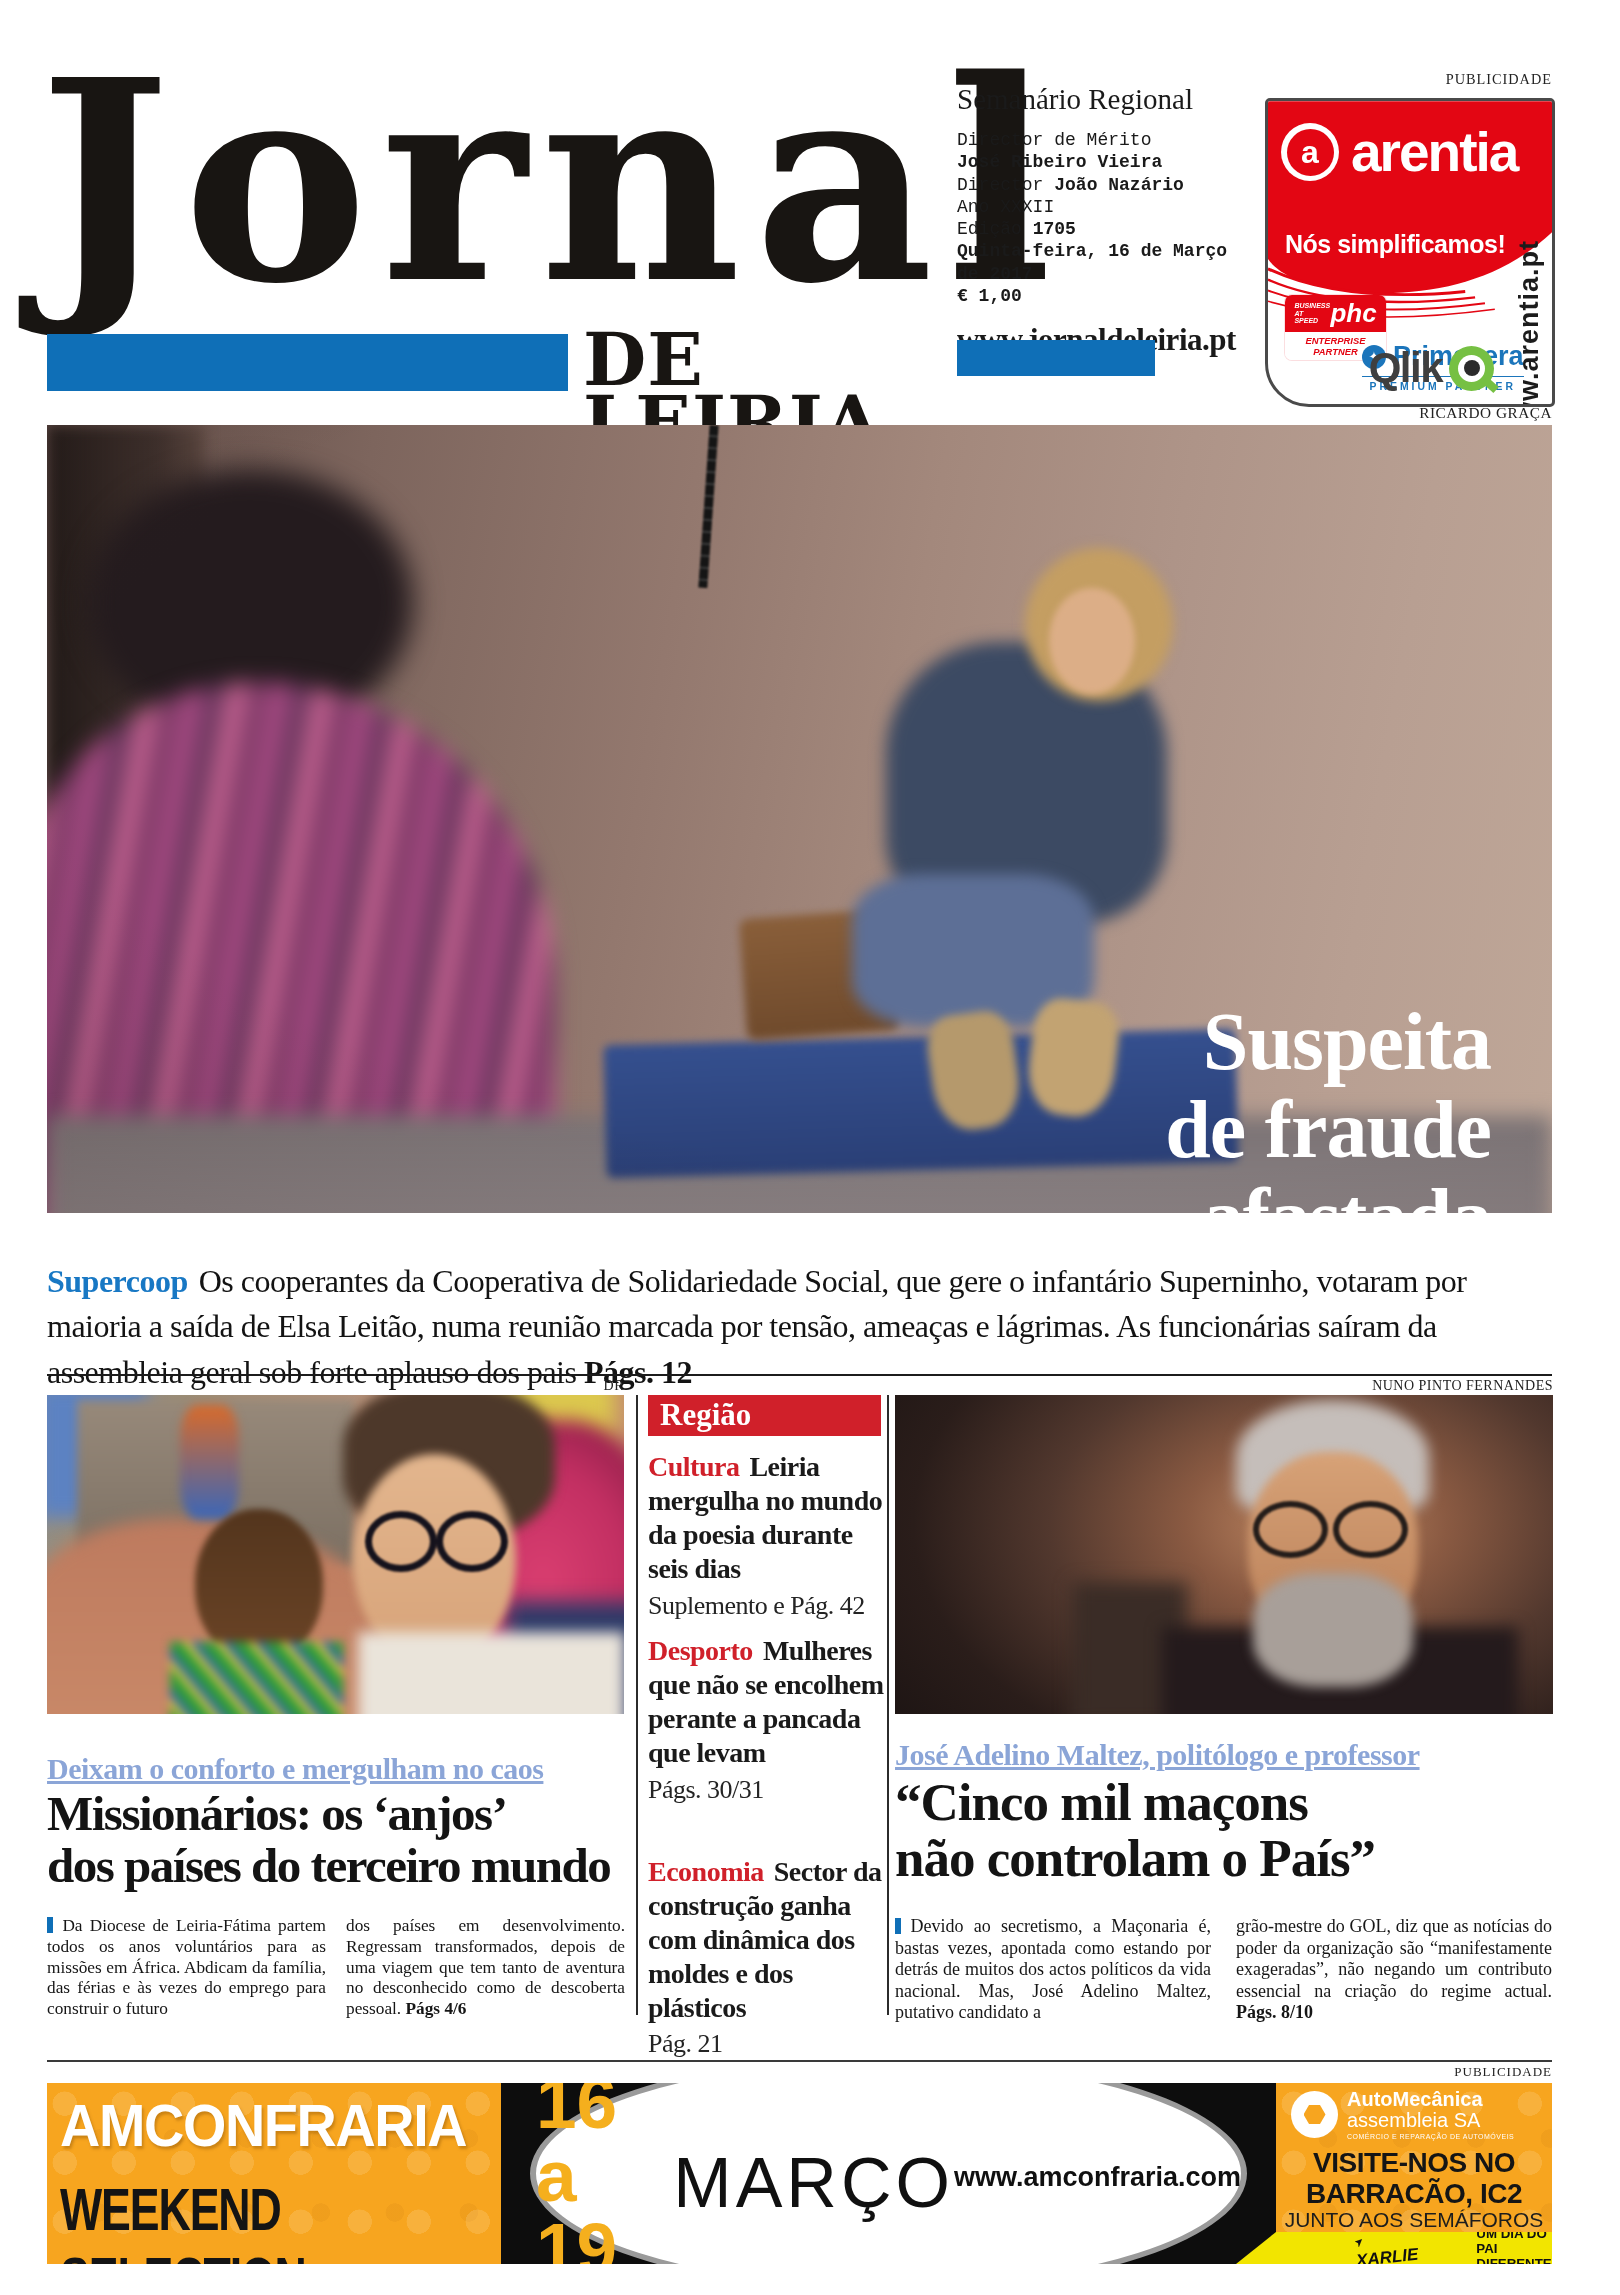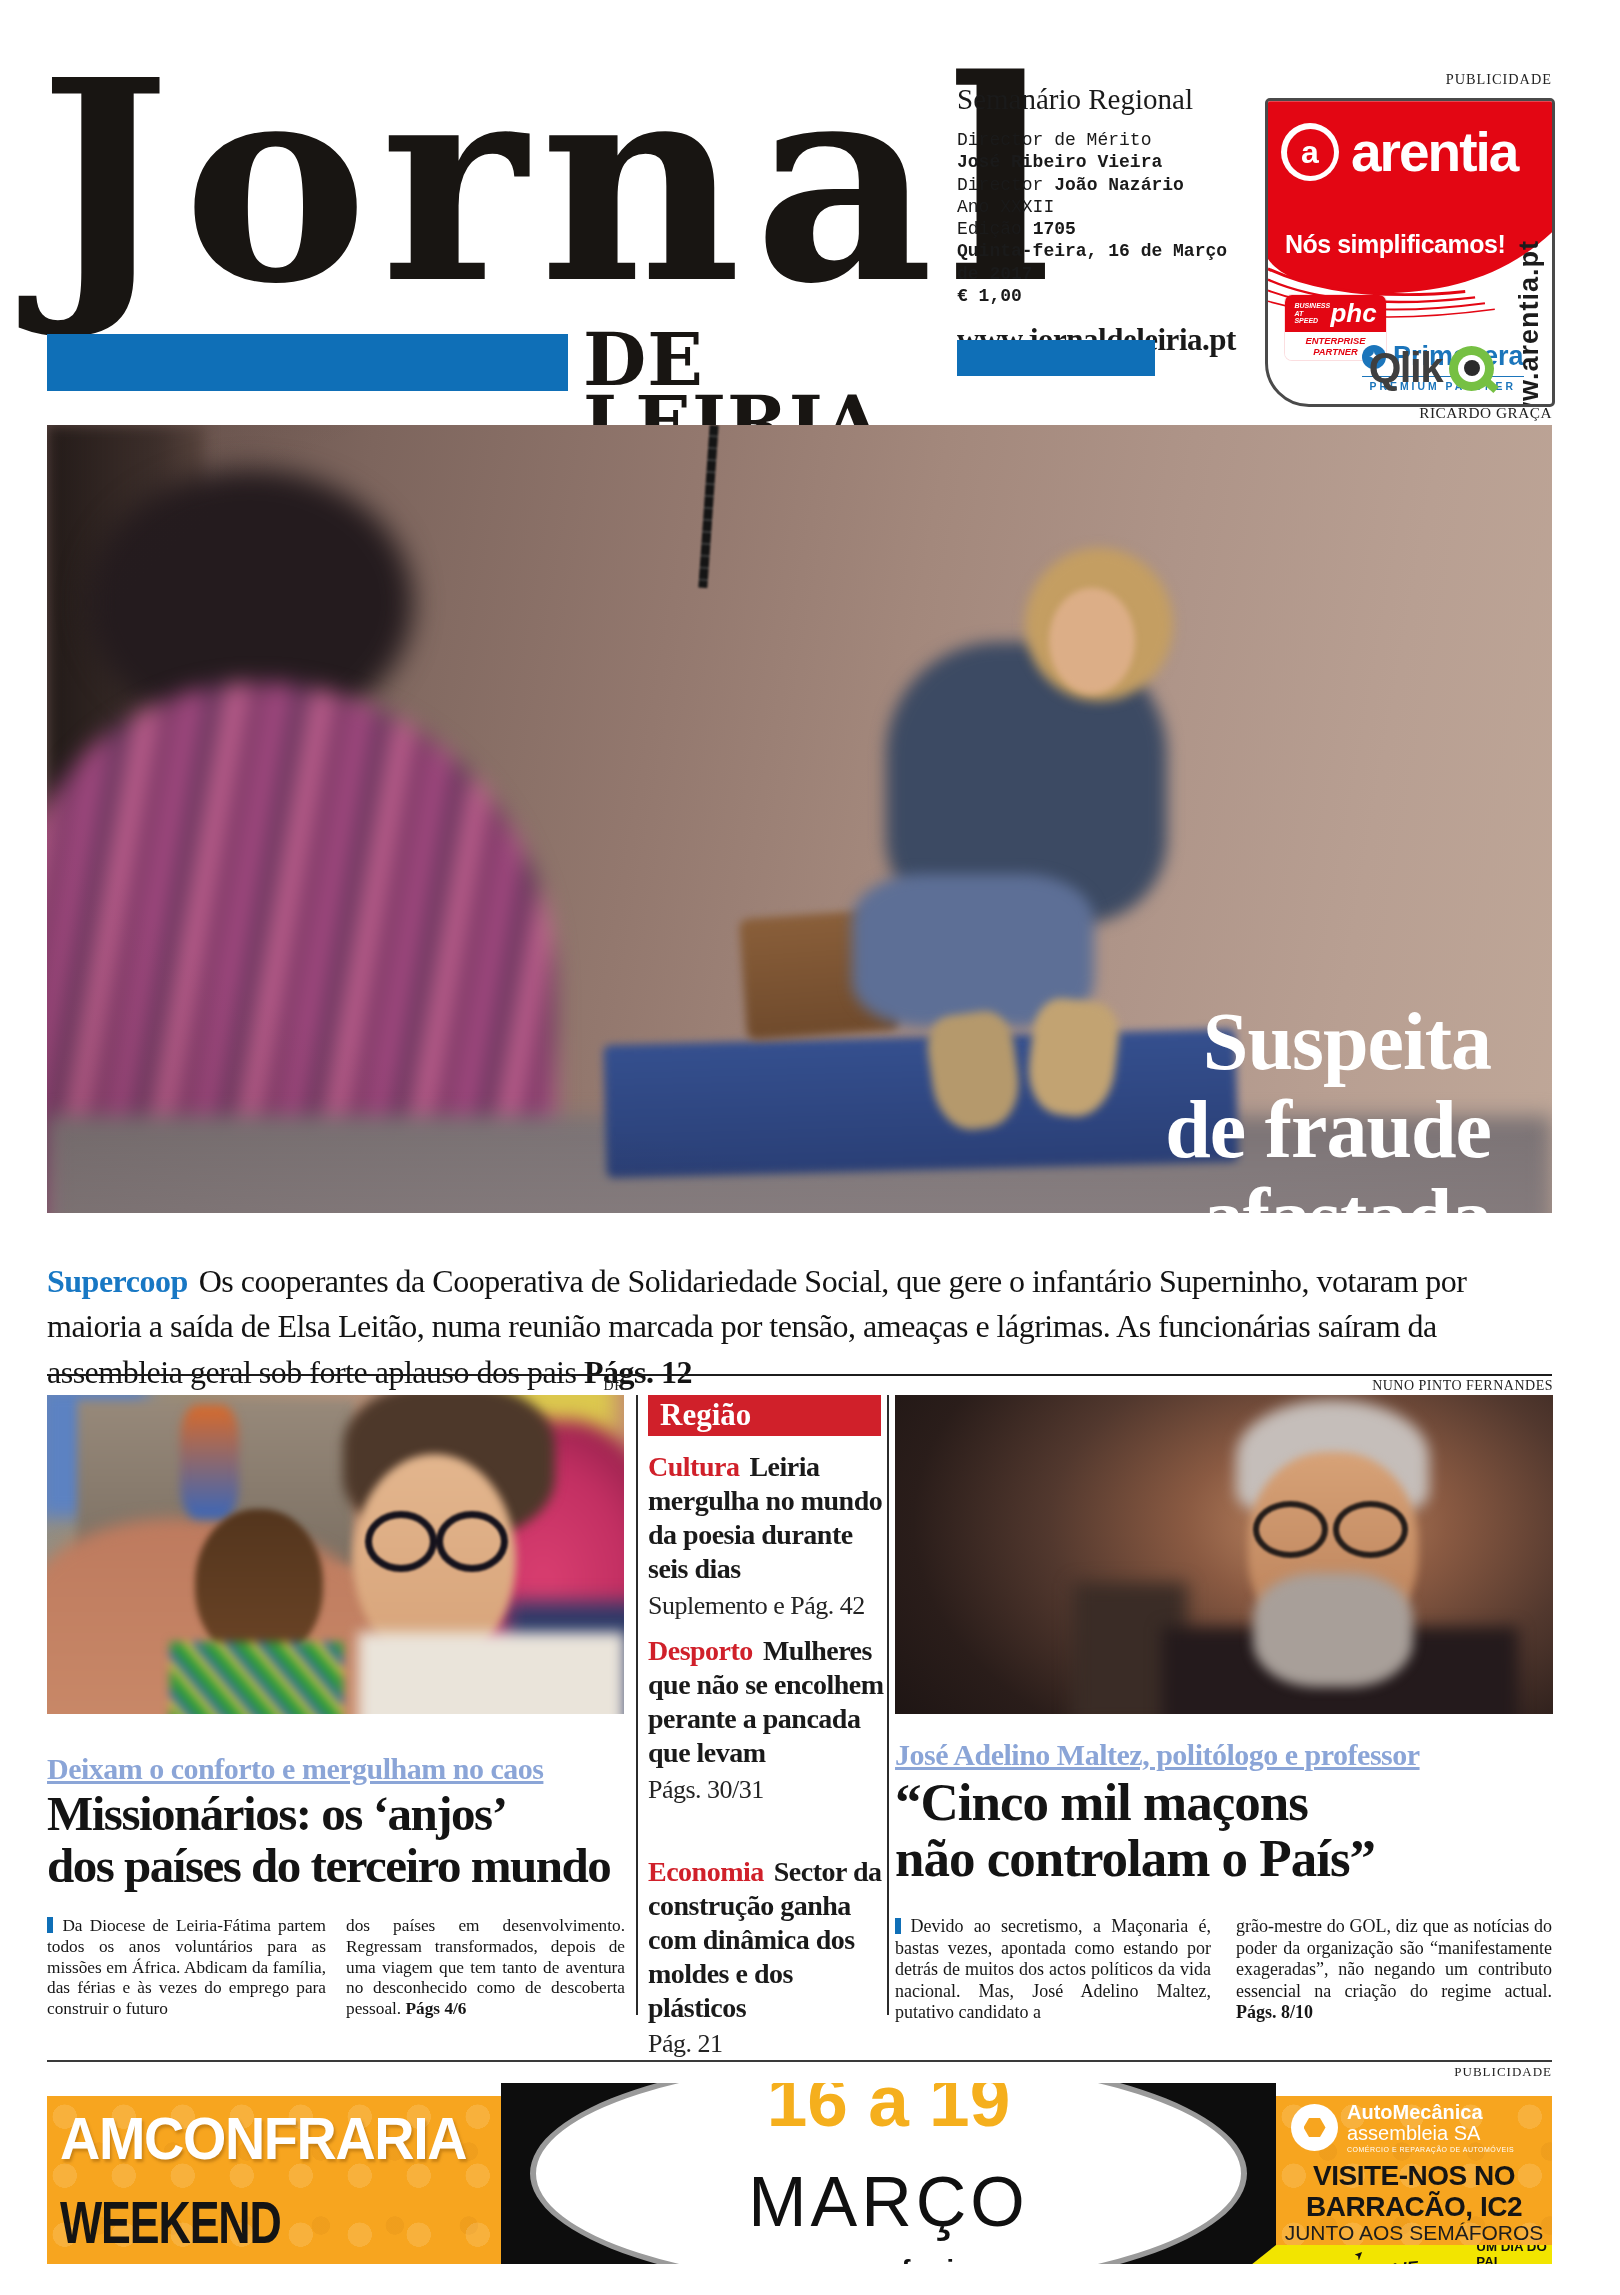--- a/index.html
+++ b/index.html
@@ -161,30 +161,30 @@
   .bl2{left:346px;top:1916px;width:279px;}
   .br1{left:895px;top:1916px;width:316px;font-size:18px;}
   .br2{left:1236px;top:1916px;width:316px;font-size:18px;}
   .bullet{display:inline-block;width:6.4px;height:16px;background:#0f6fb7;margin-right:9px;vertical-align:-1.5px;}
 
   
   .bigad{left:47px;top:2083px;width:1505px;height:181px;overflow:hidden;font-family:"Liberation Sans",sans-serif;}
   .orangebg{background-color:#f7a51f;
      background-image:radial-gradient(circle at 30% 35%,rgba(255,255,255,.13) 12px,transparent 12.3px),
                       radial-gradient(circle at 70% 75%,rgba(210,130,20,.18) 9px,transparent 9.4px);
-     background-size:59px 59px,74px 74px;margin-top:13px;}
+     background-size:59px 59px,74px 74px;}
   .ad-left{left:0;top:0;width:454px;height:181px;}
   .ad-l1{left:13px;top:8px;color:#fff;font-weight:bold;font-size:60px;letter-spacing:-1.5px;
          transform:scaleX(.93);transform-origin:0 0;text-shadow:2px 2.5px 3px rgba(120,70,0,.35);}
   .ad-l2{left:13px;top:92px;color:#141414;font-weight:bold;font-size:60px;letter-spacing:-1.5px;
          transform:scaleX(.745);transform-origin:0 0;}
   .ad-mid{left:454px;top:0;width:775px;height:181px;background:#0d0d0d;}
   .ad-ellipse{position:absolute;left:29px;right:29px;top:-28px;bottom:-28px;background:#fff;
               border-radius:50%;border:6px solid #9a9a9a;box-sizing:border-box;
-              display:flex;flex-direction:column;align-items:center;justify-content:space-between;}
+              display:flex;align-items:center;justify-content:center;}
   .ad-dates{color:#f5af1d;font-weight:bold;font-size:73px;line-height:1;margin-top:3px;}
   .ad-month{color:#101010;font-weight:normal;font-size:70px;line-height:1;letter-spacing:4px;margin-top:18px;}
   .ad-url{color:#101010;font-weight:bold;font-size:27px;margin-top:7px;}
   .ad-right{left:1229px;top:0;width:276px;height:181px;}
   .ad-brand{position:absolute;left:15px;top:6px;display:flex;gap:9px;align-items:center;}
   .am-icon{width:47px;height:47px;border-radius:50%;background:#fff;display:flex;align-items:center;justify-content:center;}
   .am-icon span{display:block;width:22px;height:22px;background:#f7a51f;
                 clip-path:polygon(25% 7%,75% 7%,100% 50%,75% 93%,25% 93%,0 50%);}
   .ad-brand-txt{color:#fff;line-height:1.04;}
   .ad-b1{font-size:20px;font-weight:bold;}

